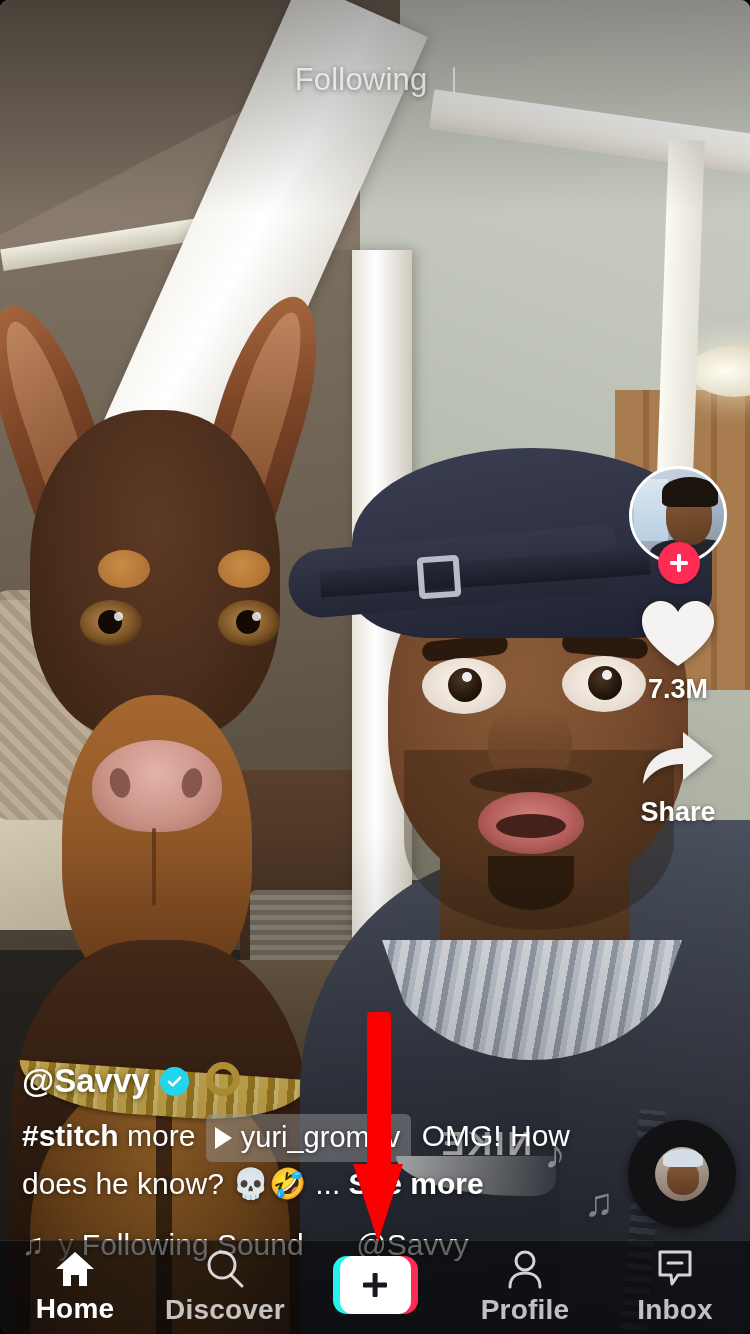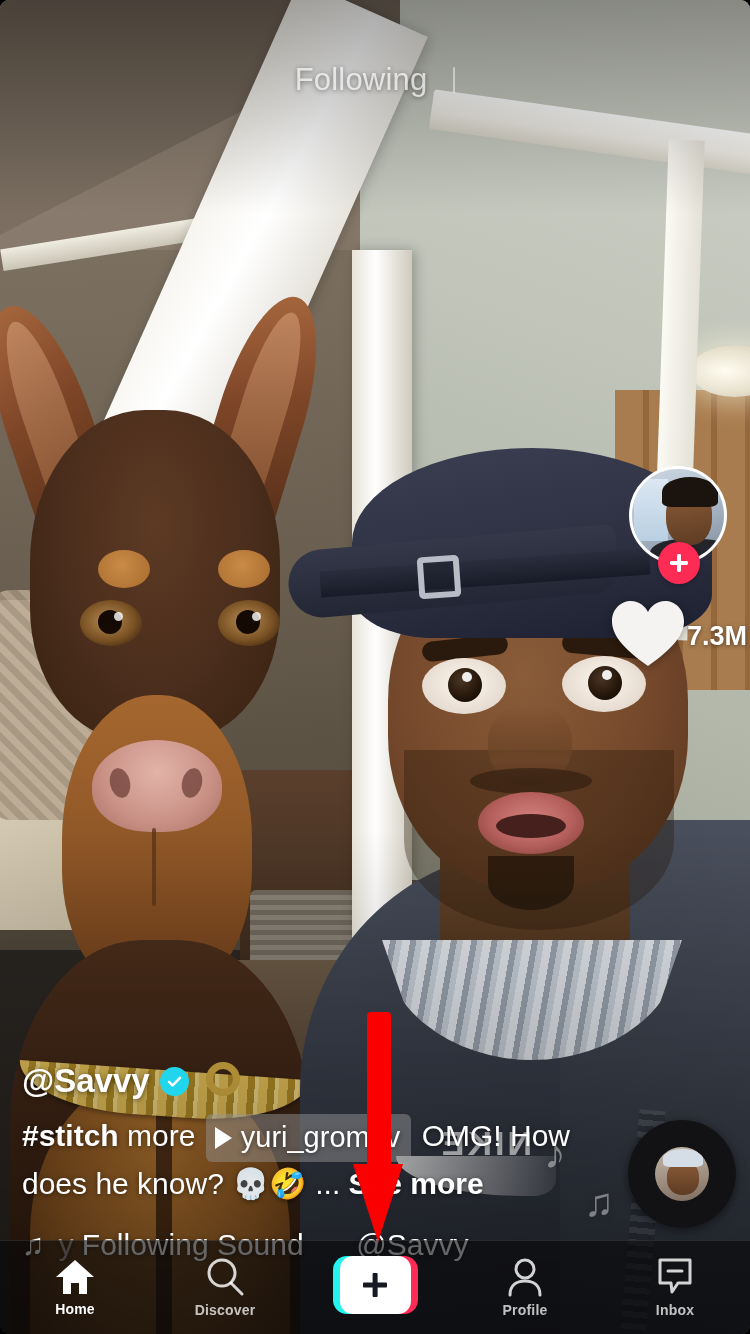--- a/index.html
+++ b/index.html
@@ -232,21 +232,21 @@
     border-radius:50% 50% 16% 16%; background:#1b140e; }
   .avatar .a-body { position:absolute; left:18px; top:70px; width:84px; height:34px;
     border-radius:40% 40% 0 0; background:#23252b; }
   .avatar .a-win { position:absolute; left:2px; top:10px; width:34px; height:62px;
     background:linear-gradient(180deg,#dbe7f2,#b9cfe2); }
   .follow-btn { position:absolute; left:29px; bottom:-20px; width:42px; height:42px;
     border-radius:50%; background:#FE2C55; display:flex; align-items:center; justify-content:center;
     box-shadow:0 1px 4px rgba(0,0,0,.25); }
   .follow-btn svg { display:block; }
 
-  .rail-item { display:flex; flex-direction:row; align-items:center; margin-bottom:24px; }
+  .rail-item { display:flex; flex-direction:column; align-items:center; margin-bottom:24px; }
   .rail-icon { filter:drop-shadow(0 1px 4px rgba(0,0,0,.35)); }
   .rail-label { color:#fff; font-size:27px; font-weight:700; margin-top:6px;
     text-shadow:0 1px 4px rgba(0,0,0,.5); }
 
   .disc-wrap { position:absolute; right:14px; top:1120px; width:108px; height:108px; z-index:30; }
   .disc { width:108px; height:108px; border-radius:50%;
     background:radial-gradient(circle at 50% 50%,#1a1a1c 0 32%,#121214 32% 100%);
     box-shadow:0 2px 10px rgba(0,0,0,.5); position:relative; overflow:hidden; }
   .disc-art { position:absolute; left:27px; top:27px; width:54px; height:54px; border-radius:50%;
     overflow:hidden; background:linear-gradient(170deg,#c6b9ac,#7e6d5f); }
@@ -288,21 +288,21 @@
     background:#FA0000; border-radius:4px 4px 0 0; }
   #arrow .head { position:absolute; left:-2px; top:152px; width:50px; height:78px;
     background:#FA0000; clip-path:polygon(0 0,100% 0,50% 100%); }
 
   
   #bottom-nav { position:absolute; left:0; bottom:0; width:750px; height:94px; z-index:50;
     display:flex; align-items:center; background:rgba(8,8,10,.62);
     border-top:1px solid rgba(255,255,255,.10); }
   .nav-item { flex:1; display:flex; flex-direction:column; align-items:center; justify-content:center;
     gap:5px; height:100%; }
-  .nav-label { font-size:14px; font-weight:700; letter-spacing:.2px; }
+  .nav-label { font-size:28px; font-weight:700; letter-spacing:.2px; }
   .nav-item.active .nav-label { color:#fff; }
   .nav-item .nav-label { color:rgba(255,255,255,.74); }
   .create-btn { position:relative; width:85px; height:58px; }
   .create-cyan { position:absolute; left:0; top:0; width:76px; height:58px;
     background:#25F4EE; border-radius:14px; }
   .create-pink { position:absolute; right:0; top:0; width:76px; height:58px;
     background:#FE2C55; border-radius:14px; }
   .create-white { position:absolute; left:7px; top:0; width:71px; height:58px;
     background:#fff; border-radius:13px; display:flex; align-items:center; justify-content:center; }
 </style>
@@ -401,20 +401,26 @@
     </div>
 
     <div class="rail-item">
       <svg class="rail-icon" width="78" height="70" viewBox="0 0 78 70">
         <path d="M39 68 C12 49 3 36 3 23 C3 11 12 3 22 3 C30 3 36 8 39 14 C42 8 48 3 56 3 C66 3 75 11 75 23 C75 36 66 49 39 68 Z" fill="#F5F3F1"></path>
       </svg>
       <div class="rail-label">7.3M</div>
     </div>
 
 
+    <div class="rail-item">
+      <svg class="rail-icon" width="78" height="62" viewBox="0 0 78 62">
+        <path d="M4 55 C6 30 22 20 44 19 L44 3 L74 27 L44 51 L44 35 C26 35 14 41 4 55 Z" fill="#F2F0EE"></path>
+      </svg>
+      <div class="rail-label">Share</div>
+    </div>
   </div>
 
   <div class="disc-wrap">
     <span class="note n1">♪</span>
     <span class="note n2">♫</span>
     <div class="disc">
       <div class="disc-art">
         <div class="d-face"></div>
         <div class="d-cap"></div>
       </div>

